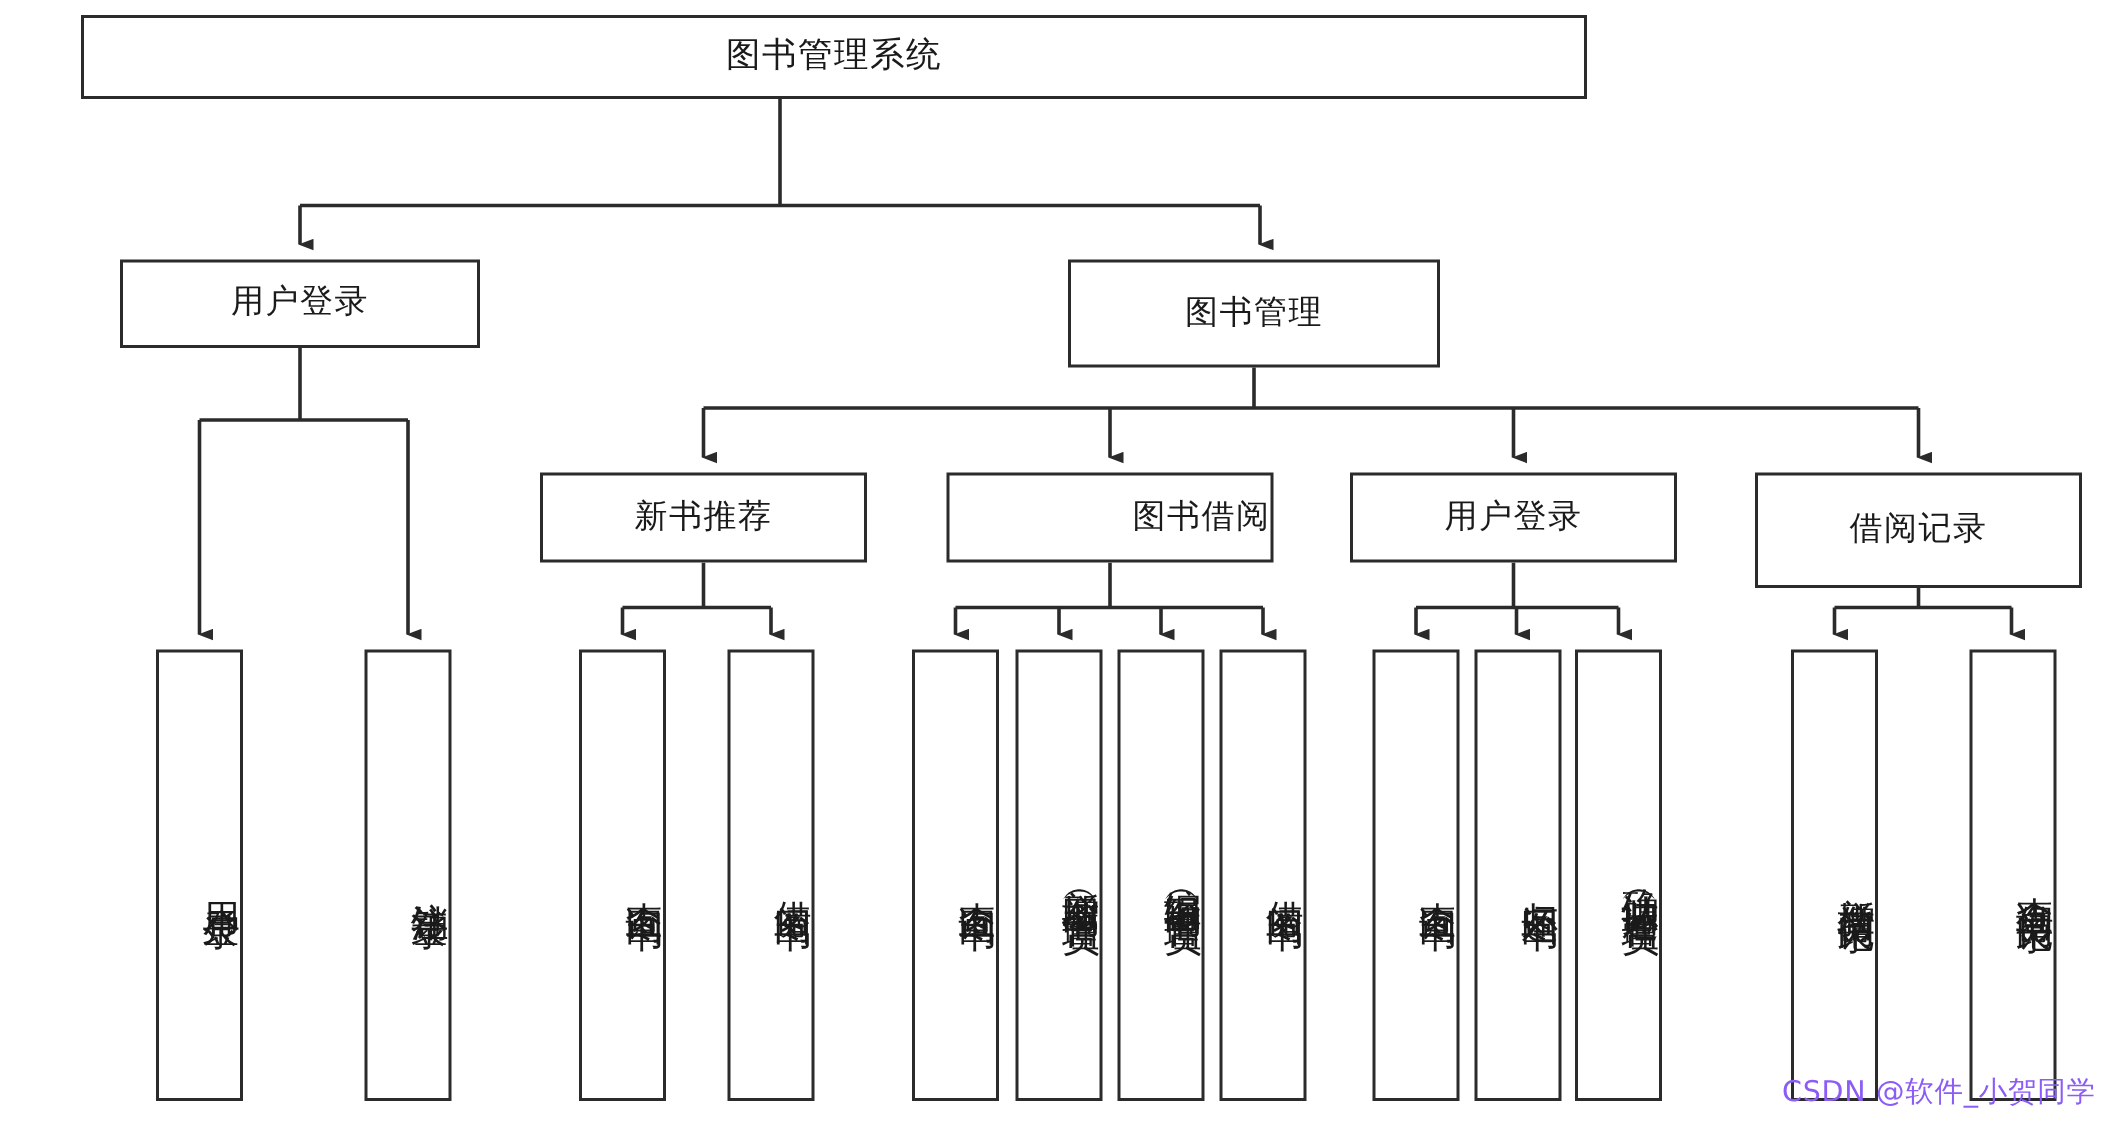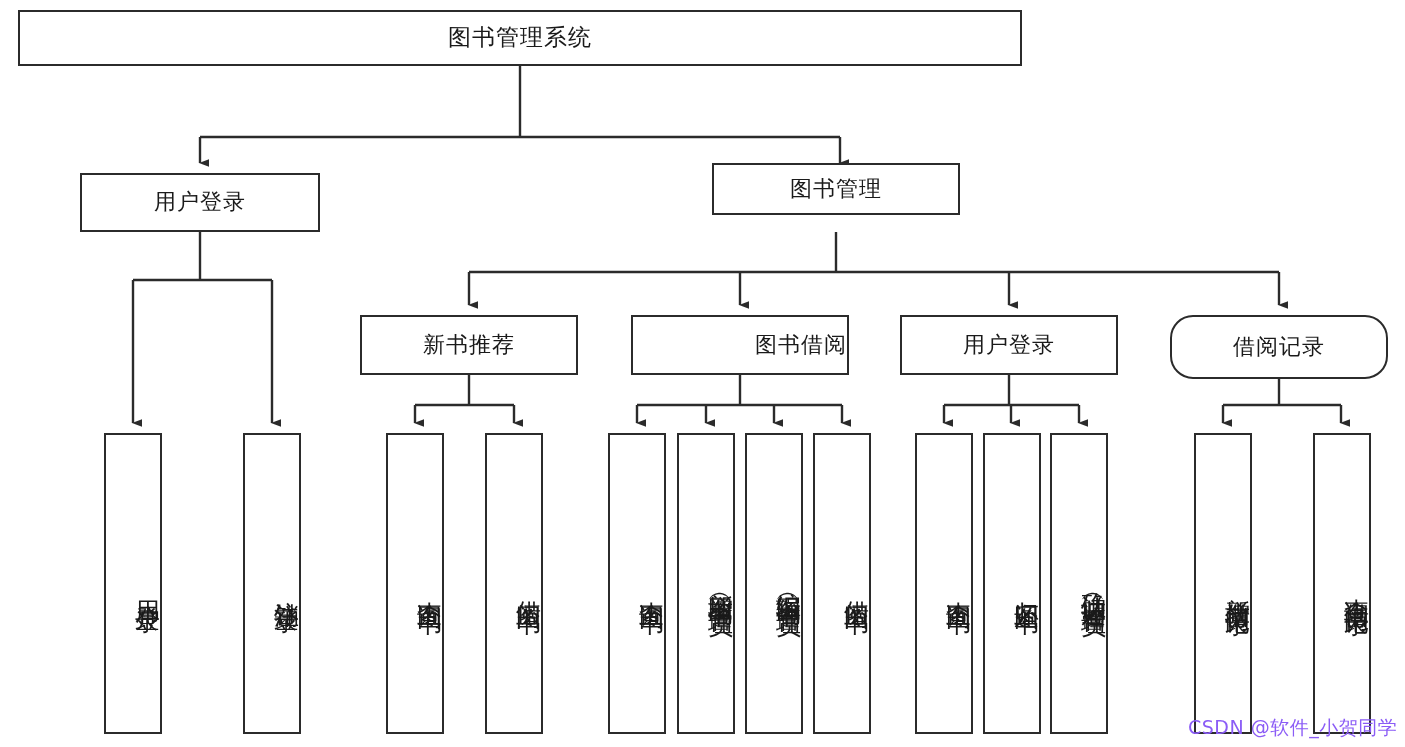--- a/index.html
+++ b/index.html
@@ -37,20 +37,21 @@
     text-align: center;
     color: #1a1a1a;
   }
   .node.horiz {
     font-size: 22px;
     letter-spacing: 1px;
     line-height: 1.2;
   }
   .node.root {
     font-size: 23px;
+    margin-left: 36px;
   }
   .node.vert {
     writing-mode: vertical-rl;
     text-orientation: upright;
     font-size: 25px;
     letter-spacing: 3px;
     align-items: flex-start;
     justify-content: center;
     padding-top: 6px;
     line-height: 1.0;
@@ -124,34 +125,34 @@
     </g>
   </svg>
 
   <div class="node horiz root" style="left:18px; top:10px; width:1004px; height:56px;">
     <span>图书管理系统</span>
   </div>
 
   <div class="node horiz" style="left:80px; top:173px; width:240px; height:59px;">
     <span>用户登录</span>
   </div>
-  <div class="node horiz" style="left:712px; top:163px; width:248px; height:52px;">
+  <div class="node horiz" style="left:712px; top:173px; width:248px; height:72px;">
     <span>图书管理</span>
   </div>
 
   <div class="node horiz" style="left:360px; top:315px; width:218px; height:60px;">
     <span>新书推荐</span>
   </div>
   <div class="node horiz" style="left:631px; top:315px; width:218px; height:60px;justify-content:flex-end;">
     <span>图书借阅</span>
   </div>
   <div class="node horiz" style="left:900px; top:315px; width:218px; height:60px;">
     <span>用户登录</span>
   </div>
-  <div class="node horiz" style="left:1170px; top:315px; width:218px; height:64px;border-radius:23px;">
+  <div class="node horiz" style="left:1170px; top:315px; width:218px; height:77px;">
     <span>借阅记录</span>
   </div>
 
   <div class="node vert" style="left:104px; top:433px; width:58px; height:301px;">
     <span class="vlabel">用户登录</span>
   </div>
   <div class="node vert" style="left:243px; top:433px; width:58px; height:301px;">
     <span class="vlabel">注销登录</span>
   </div>
 

